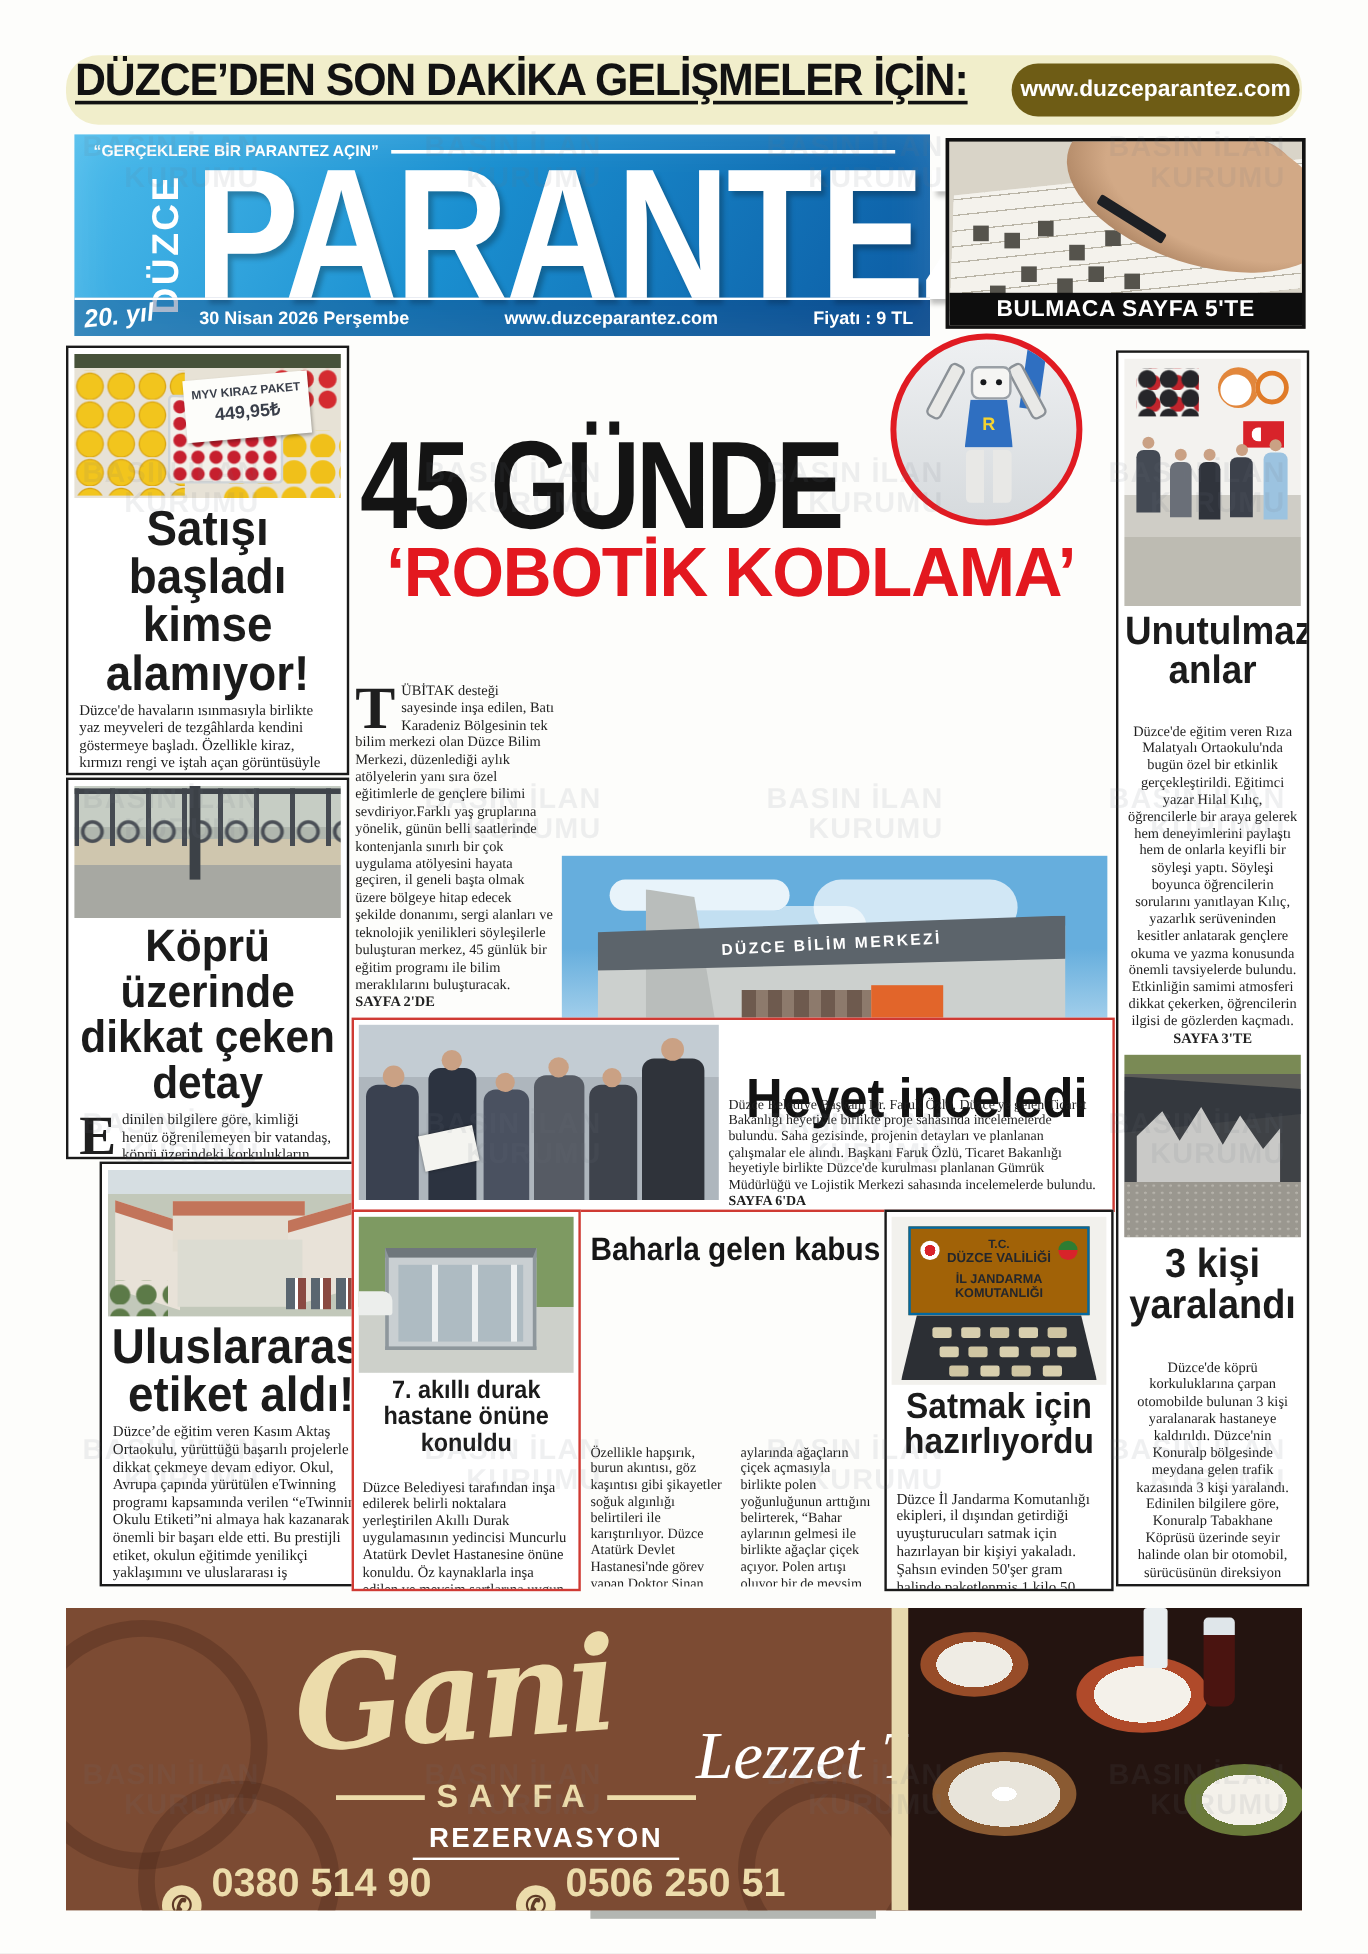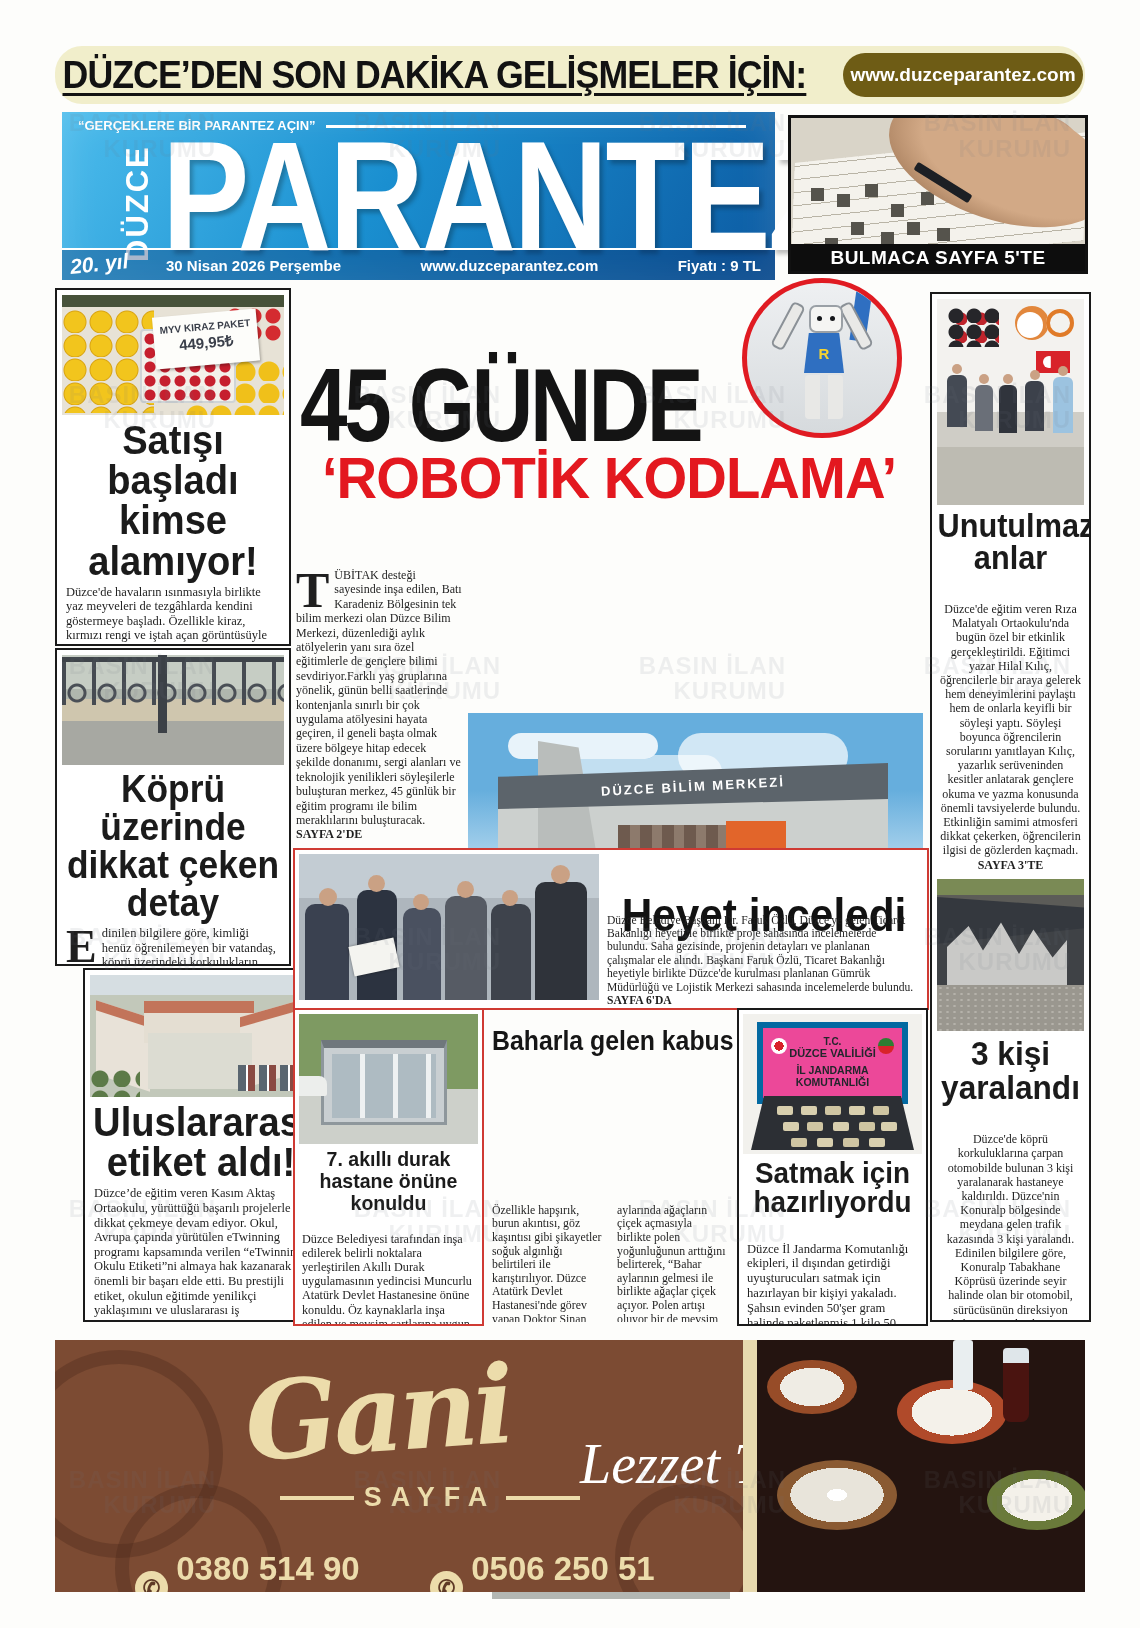--- a/index.html
+++ b/index.html
@@ -5,21 +5,21 @@
   html,body{margin:0;padding:0;background:#e9e9e4;}
   .page{position:relative;width:1140px;height:1628px;margin:0 auto;background:#fdfdfb;
         font-family:"Liberation Sans",sans-serif;overflow:hidden;}
   .abs{position:absolute;}
   
   .wm-layer{position:absolute;inset:0;display:flex;flex-wrap:wrap;pointer-events:none;z-index:60;}
   .wm{width:25%;height:271px;display:flex;align-items:center;justify-content:center;
       font-weight:800;font-size:24px;line-height:1.05;color:#6e7480;opacity:.10;
       text-align:right;white-space:pre-line;letter-spacing:1px;}
   
-  .topbar{left:55px;top:46px;width:1030px;height:58px;background:#f1eecb;display:flex;align-items:center;border-radius:27px;}
+  .topbar{left:55px;top:46px;width:1030px;height:58px;background:#f1eecb;display:flex;align-items:flex-start;border-radius:27px;}
   .topbar-text{font-size:38px;font-weight:800;color:#121212;letter-spacing:-1px;
       transform:scaleX(.94);transform-origin:left center;text-decoration:underline;
       text-decoration-thickness:3px;text-underline-offset:5px;padding-left:8px;white-space:nowrap;}
   .topbar-pill{position:absolute;right:2px;top:7px;width:240px;height:44px;border-radius:22px;
       background:#6e5c15;color:#fff;font-size:19px;font-weight:700;display:flex;align-items:center;justify-content:center;}
   
   .mast{left:62px;top:112px;width:713px;height:168px;
       background:linear-gradient(120deg,#4cbcec 0%,#1a8fd0 45%,#0c5aa2 100%);box-shadow:inset 0 0 40px rgba(255,255,255,.15);}
   .tagline{position:absolute;left:16px;top:6px;color:#fff;font-size:13px;font-weight:700;white-space:nowrap;}
   .tagline-line{display:inline-block;width:420px;height:3px;background:#fff;margin-left:10px;vertical-align:middle;}
@@ -154,21 +154,21 @@
   .acil-band{position:absolute;left:24px;top:38px;right:10px;height:26px;background:#3c434a;display:flex;align-items:center;justify-content:center;gap:6px;}
   .acil-cres{width:14px;height:14px;border-radius:50%;background:#d8232a;clip-path:polygon(0 0,70% 0,70% 100%,0 100%);}
   .acil-txt{color:#cfe0ff;font-weight:800;font-size:15px;letter-spacing:1px;}
   .acil-glass{position:absolute;left:40px;top:64px;right:24px;height:40px;background:repeating-linear-gradient(90deg,#4b555c 0 22px,#67727a 22px 30px);}
   .acil-car{position:absolute;left:6px;bottom:10px;width:52px;height:22px;background:#f2f3f1;border-radius:8px 12px 3px 3px;}
   .acil-taxi{position:absolute;right:4px;bottom:8px;width:40px;height:20px;background:#e8c823;border-radius:6px 9px 2px 2px;}
   .bahar-cols{left:492px;top:1192px;width:238px;height:130px;display:flex;gap:13px;overflow:hidden;}
   .bahar-col{width:112px;font-size:11.8px;line-height:13.6px;}
   .narco{left:737px;top:1008px;width:187px;height:314px;}
   .narco-photo{margin:4px;height:140px;background:#f2f1ed;}
-  .narco-board{position:absolute;left:14px;top:8px;right:14px;height:70px;background:#ec4899;border:6px solid #0369a1;
+  .narco-board{position:absolute;left:14px;top:8px;right:14px;height:70px;background:#a16207;border:2px solid #0369a1;
       text-align:center;color:#23262c;}
   .narco-board .b1{font-size:10px;font-weight:700;margin-top:8px;}
   .narco-board .b2{font-size:11px;font-weight:700;}
   .narco-board .b3{font-size:10.5px;font-weight:700;margin-top:5px;}
   .narco-emb{position:absolute;top:10px;width:16px;height:16px;border-radius:50%;}
   .narco-table{position:absolute;left:8px;bottom:4px;right:8px;height:54px;background:#2c2f34;
       clip-path:polygon(8% 0,92% 0,100% 100%,0 100%);}
   .packets{position:absolute;left:26px;top:10px;width:16px;height:9px;background:#d8cfae;border-radius:2px;
       box-shadow:24px 0 #d8cfae,48px 0 #cfc5a2,72px 0 #d8cfae,96px 0 #cfc5a2,
       6px 16px #d8cfae,30px 16px #cfc5a2,56px 16px #d8cfae,82px 16px #cfc5a2,104px 16px #d8cfae,
@@ -478,20 +478,21 @@
 
   <section class="abs ad">
     <span class="ad-orn" style="left:-40px;top:10px;width:180px;height:180px;"></span>
     <span class="ad-orn" style="left:60px;bottom:-60px;width:140px;height:140px;"></span>
     <span class="ad-orn" style="left:560px;bottom:-40px;width:120px;height:120px;"></span>
     <div class="ad-brand">Gani</div>
     <div class="ad-kebap">
         <span>SAYFA</span>
       </div>
     <div class="ad-slogan2">Lezzet Trendi</div>
+    <div class="ad-rez"><span>REZERVASYON</span></div>
     <div class="ad-phones">
       <span class="ad-phone">
           <span class="ph-ic">✆</span>
           <span>0380 514 90 88</span>
         </span>
       <span class="ad-phone">
           <span class="ph-ic">✆</span>
           <span>0506 250 51 53</span>
         </span>
     </div>

